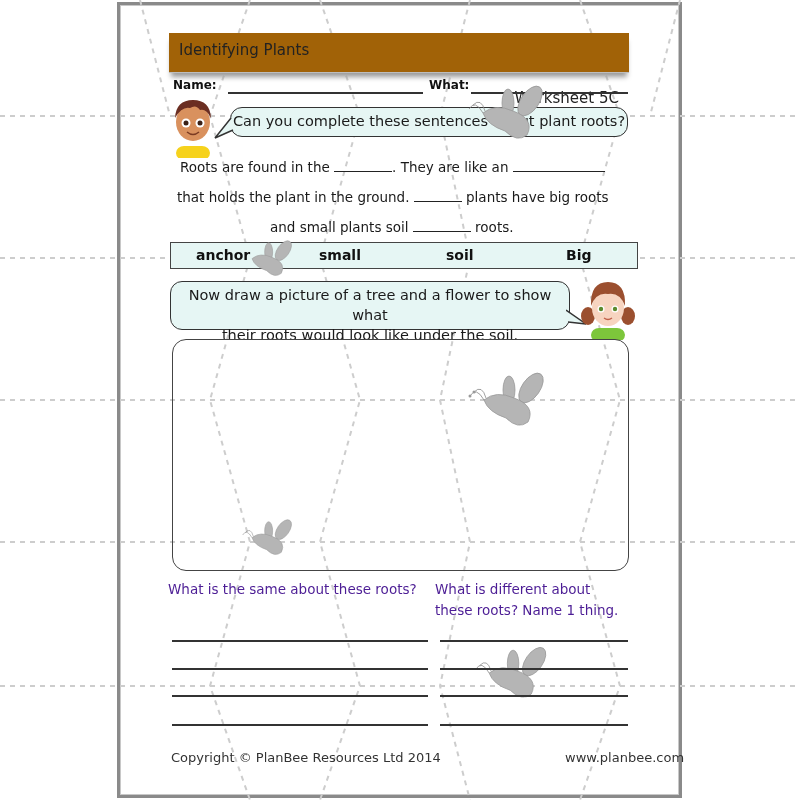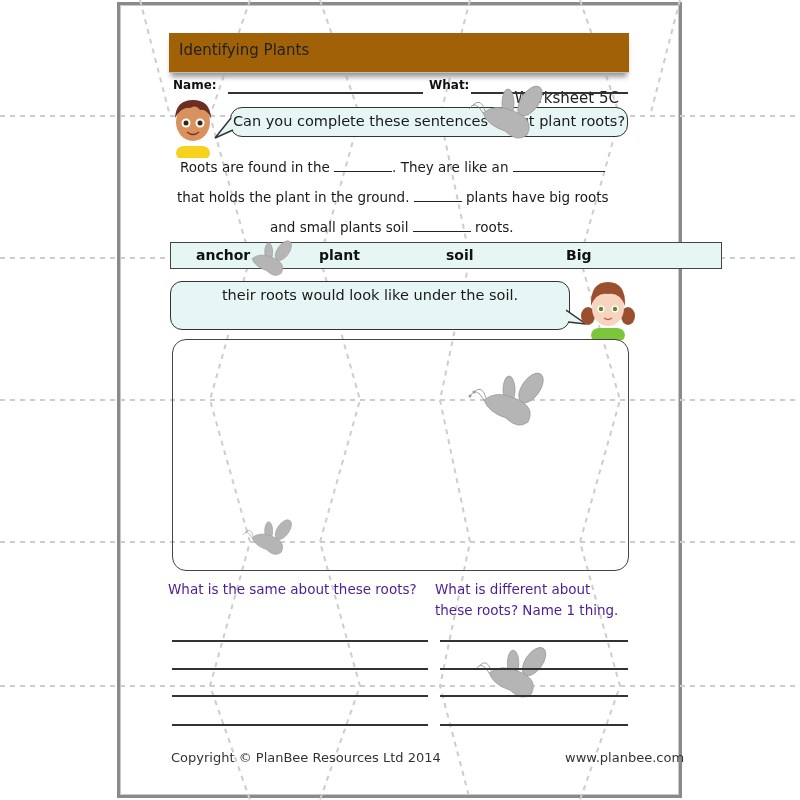--- a/index.html
+++ b/index.html
@@ -28,21 +28,21 @@
 
     .bubble {
       position: absolute; background: #e6f6f4; border: 1.5px solid #333; border-radius: 12px;
       font-size: 14.5px; color: #1a1a1a; text-align: center;
     }
 
     .sentence { position: absolute; font-size: 13.5px; color: #1a1a1a; white-space: nowrap; }
     .blank { display: inline-block; border-bottom: 1.5px solid #222; height: 10px; vertical-align: baseline; }
 
     .wordbank {
-      position: absolute; left: 170px; top: 242px; width: 552px; height: 27px;
+      position: absolute; left: 170px; top: 242px; width: 468px; height: 27px;
       background: #e6f6f4; border: 1.5px solid #444;
     }
     .word { position: absolute; top: 4px; font-size: 14px; font-weight: bold; color: #111; }
 
     .drawbox {
       position: absolute; left: 172px; top: 339px; width: 457px; height: 232px;
       border: 1.5px solid #444; border-radius: 14px; background: transparent;
     }
 
     .question { position: absolute; font-size: 13.5px; color: #4c1d95; text-align: left; line-height: 21px; }
@@ -112,26 +112,27 @@
   <span>plants have big roots</span>
 </div>
 <div class="sentence" style="left:270px; top:219px;">
   <span>and small plants soil</span>
   <span class="blank" style="width:58px;"></span>
   <span>roots.</span>
 </div>
 
 <div class="wordbank">
   <span class="word" style="left:25px;">anchor</span>
-  <span class="word" style="left:148px;">plant</span>
+  <span class="word" style="left:148px;">small</span>
   <span class="word" style="left:275px;">soil</span>
   <span class="word" style="left:395px;">Big</span>
 </div>
 
 <div class="bubble" style="left:170px; top:281px; width:400px; height:49px; padding-top:3px; line-height:20px;">
+  <div>Now draw a picture of a tree and a flower to show what</div>
   <div>their roots would look like under the soil.</div>
 </div>
 <svg style="position:absolute; left:566px; top:308px;" width="22" height="20" viewBox="0 0 22 20">
   <path d="M0,2 L20,16 L2,14" fill="#e6f6f4" stroke="#333" stroke-width="1.5"></path>
 </svg>
 
 <svg class="avatar" style="left:580px; top:274px;" width="56" height="66" viewBox="0 0 56 66">
   <ellipse cx="8" cy="42" rx="7" ry="9" fill="#9b4f2f"></ellipse>
   <ellipse cx="48" cy="42" rx="7" ry="9" fill="#9b4f2f"></ellipse>
   <rect x="11" y="54" width="34" height="14" rx="8" fill="#7dc63b"></rect>

